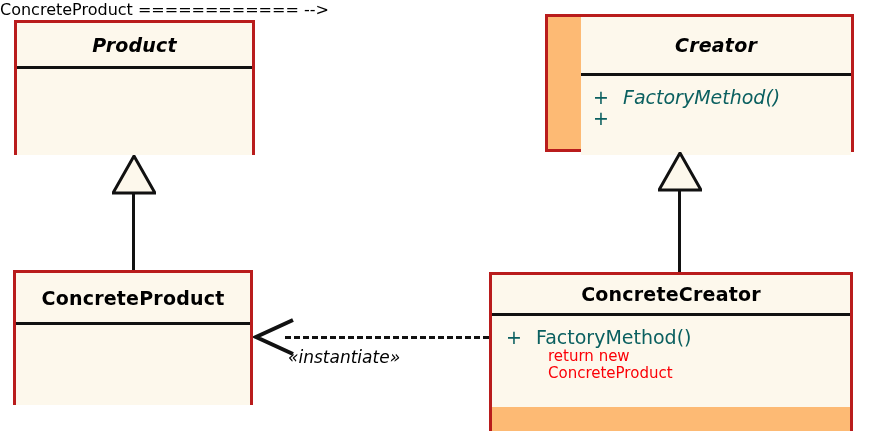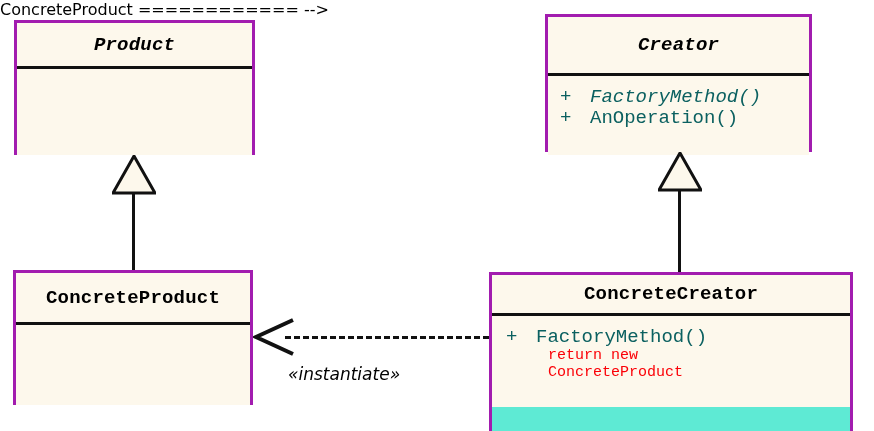--- a/index.html
+++ b/index.html
@@ -12,24 +12,23 @@
     width: 874px;
     height: 431px;
     background: #ffffff;
     overflow: hidden;
     font-family: "DejaVu Sans", sans-serif;
   }
 
   
   .umlbox {
     position: absolute;
-    background: #5eead4;
-    border: 3px solid #a21caf;
+    background: #fdba74;
+    border: 3px solid #b91c1c;
     box-sizing: border-box;
-    font-family: Liberation Mono, monospace;
   }
   .umlbox .title-cell {
     box-sizing: border-box;
     width: 100%;
     display: flex;
     align-items: center;
     justify-content: center;
     border-bottom: 3px solid #111111;
     background: #fdf8ec;
   }
@@ -115,32 +114,31 @@
 
   
   <div class="tri" style="left:112px; top:155px; width:44px; height:40px;">
     <svg width="44" height="40" viewBox="0 0 44 40">
       <polygon points="22,1 43,38 1,38" fill="#fdf8ec" stroke="#111111" stroke-width="3" stroke-linejoin="miter"></polygon>
     </svg>
   </div>
   <div class="vline" style="left:132px; top:192px; height:80px;"></div>
 
   
-  <div class="umlbox" style="left:545px; top:14px; width:267px; height:138px;">
+  <div class="umlbox" style="left:545px; top:14px; width:309px; height:138px;padding-left:33px;">
     <div class="title-cell" style="height:59px;">
       <span class="title-text abstract">Creator</span>
     </div>
     <div class="body-cell" style="height:79px; padding:11px 0 0 12px;">
       <div class="member-row">
         <span class="member-vis">+</span>
         <span class="member-name abstract">FactoryMethod()</span>
       </div>
       <div class="member-row">
         <span class="member-vis">+</span>
-        <span class="member-name">AnOperation()</span>
       </div>
     </div>
   </div>
 
   
   <div class="tri" style="left:658px; top:152px; width:44px; height:40px;">
     <svg width="44" height="40" viewBox="0 0 44 40">
       <polygon points="22,1 43,38 1,38" fill="#fdf8ec" stroke="#111111" stroke-width="3" stroke-linejoin="miter"></polygon>
     </svg>
   </div>
@@ -169,15 +167,15 @@
     </div>
   </div>
 
    ConcreteProduct ============ --&gt;
   <div class="dash-line" style="left:285px; top:336px; width:204px;"></div>
   <div class="arrow-open" style="left:253px; top:316px; width:44px; height:44px;">
     <svg width="44" height="44" viewBox="0 0 44 44">
       <polyline points="40,4 3,21 40,38" fill="none" stroke="#111111" stroke-width="4" stroke-linecap="butt" stroke-linejoin="miter"></polyline>
     </svg>
   </div>
-  <div class="stereotype" style="left:288px; top:347px;margin-top:17px;">«instantiate»</div>
+  <div class="stereotype" style="left:288px; top:347px;">«instantiate»</div>
 
 </div>
 
 </body></html>

